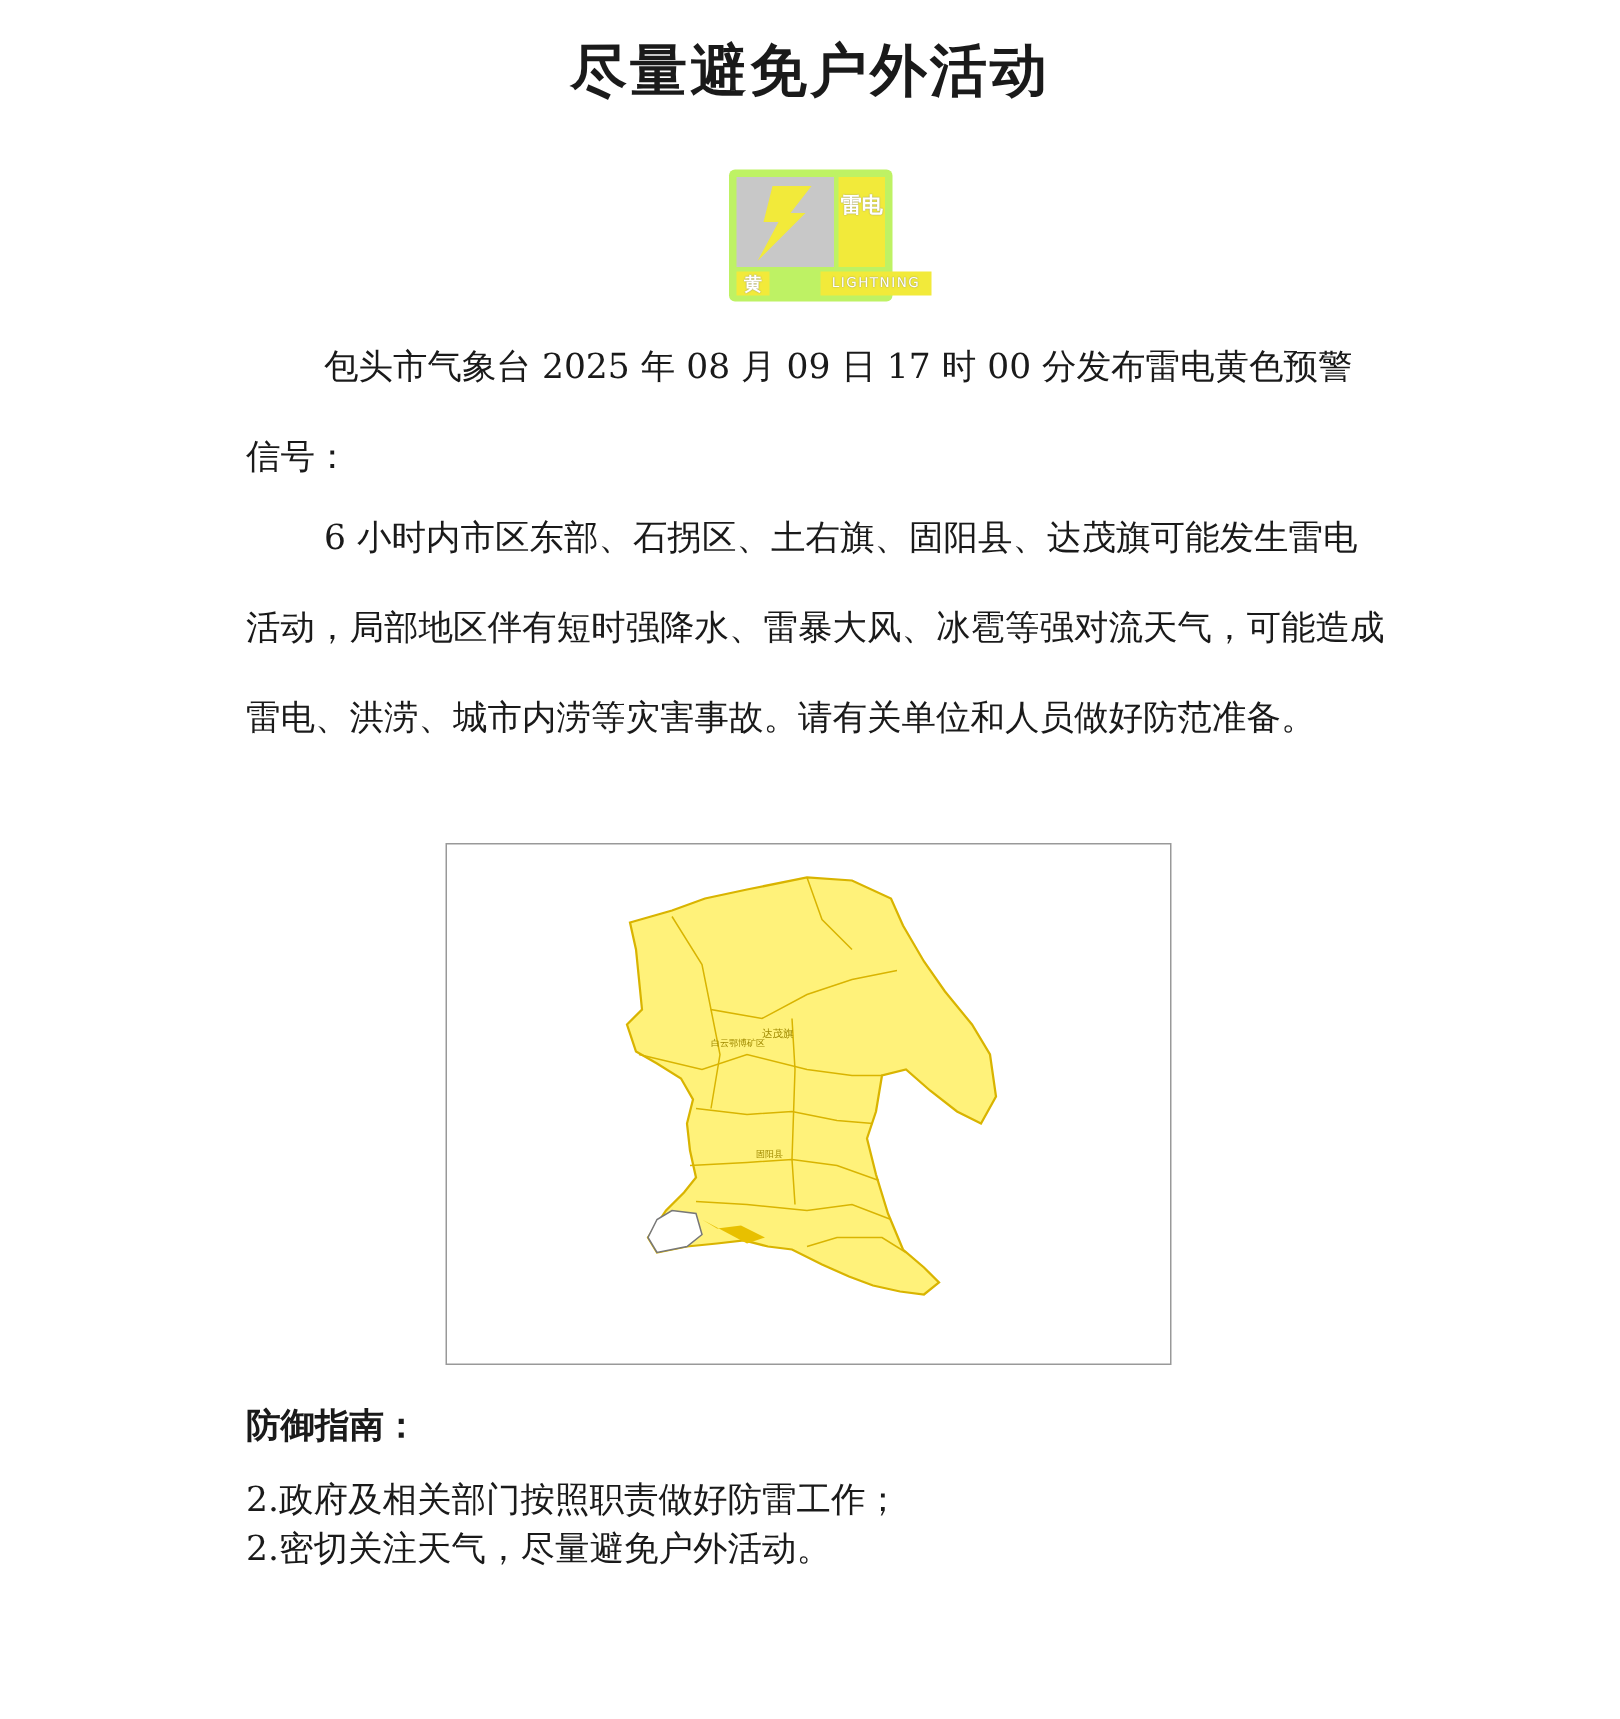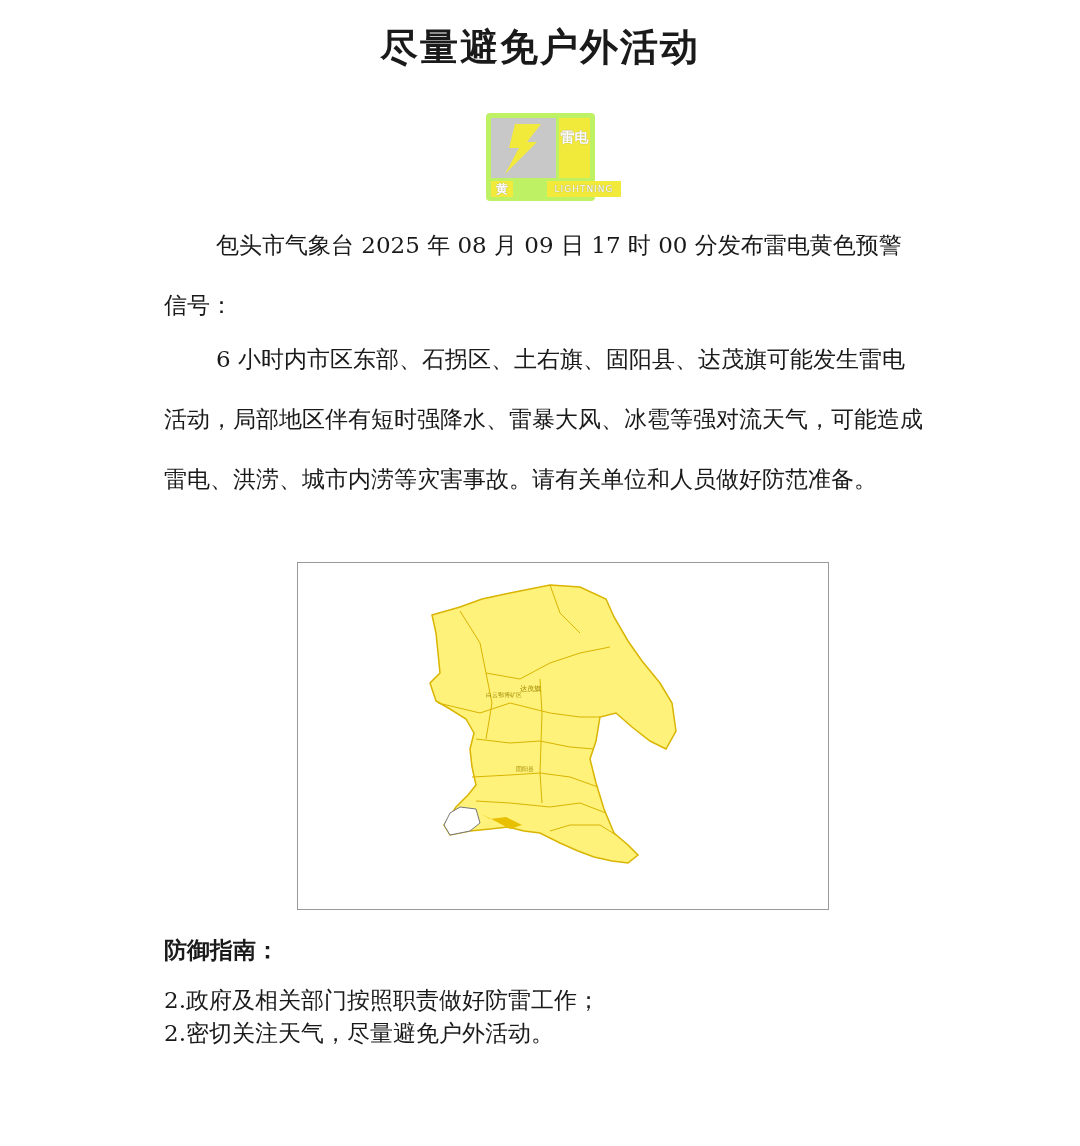--- a/index.html
+++ b/index.html
@@ -15,22 +15,22 @@
            color:#fff; font-size:14px; line-height:18px; text-align:center; padding-top:10px; box-sizing:border-box;
            font-family:"DejaVu Sans",sans-serif; font-weight:bold; text-shadow:0 0 1px #888; }
   .badge .lvl-box { position:absolute; left:5px; top:68px; width:22px; height:16px; background:#f2ea3a;
            color:#fff; font-size:12px; text-align:center; line-height:16px; font-family:"DejaVu Sans",sans-serif; font-weight:bold; text-shadow:0 0 1px #888;}
   .badge .en-box { position:absolute; left:30px; top:68px; width:74px; height:16px; background:#f2ea3a;
            color:#fff; font-size:9px; text-align:center; line-height:16px; letter-spacing:1px; font-family:"DejaVu Sans",sans-serif; font-weight:normal; text-shadow:0 0 1px #777;margin-left:31px;}
   .para { position:absolute; left:164px; width:760px; font-size:23px; line-height:60px; }
   .p1 { top:215px; }
   .p2 { top:329px; }
   .indent { display:inline-block; width:52px; }
-  .map-frame { position:absolute; left:297px; top:562px; width:532px; height:348px;
-               border:1px solid #999; box-sizing:border-box; background:#fff;padding-left:12px; }
+  .map-frame { position:absolute; left:297px; top:562px; width:484px; height:348px;
+               border:1px solid #999; box-sizing:border-box; background:#fff; }
   .guide-title { position:absolute; left:164px; top:935px; font-size:23px; font-weight:bold;
                  font-family:Liberation Serif, serif; }
   .guide { position:absolute; left:164px; font-size:23px; line-height:34px; }
   .g1 { top:983px; }
   .g2 { top:1016px; }
 </style>
 </head>
 <body>
 
 <div class="title">尽量避免户外活动</div>

